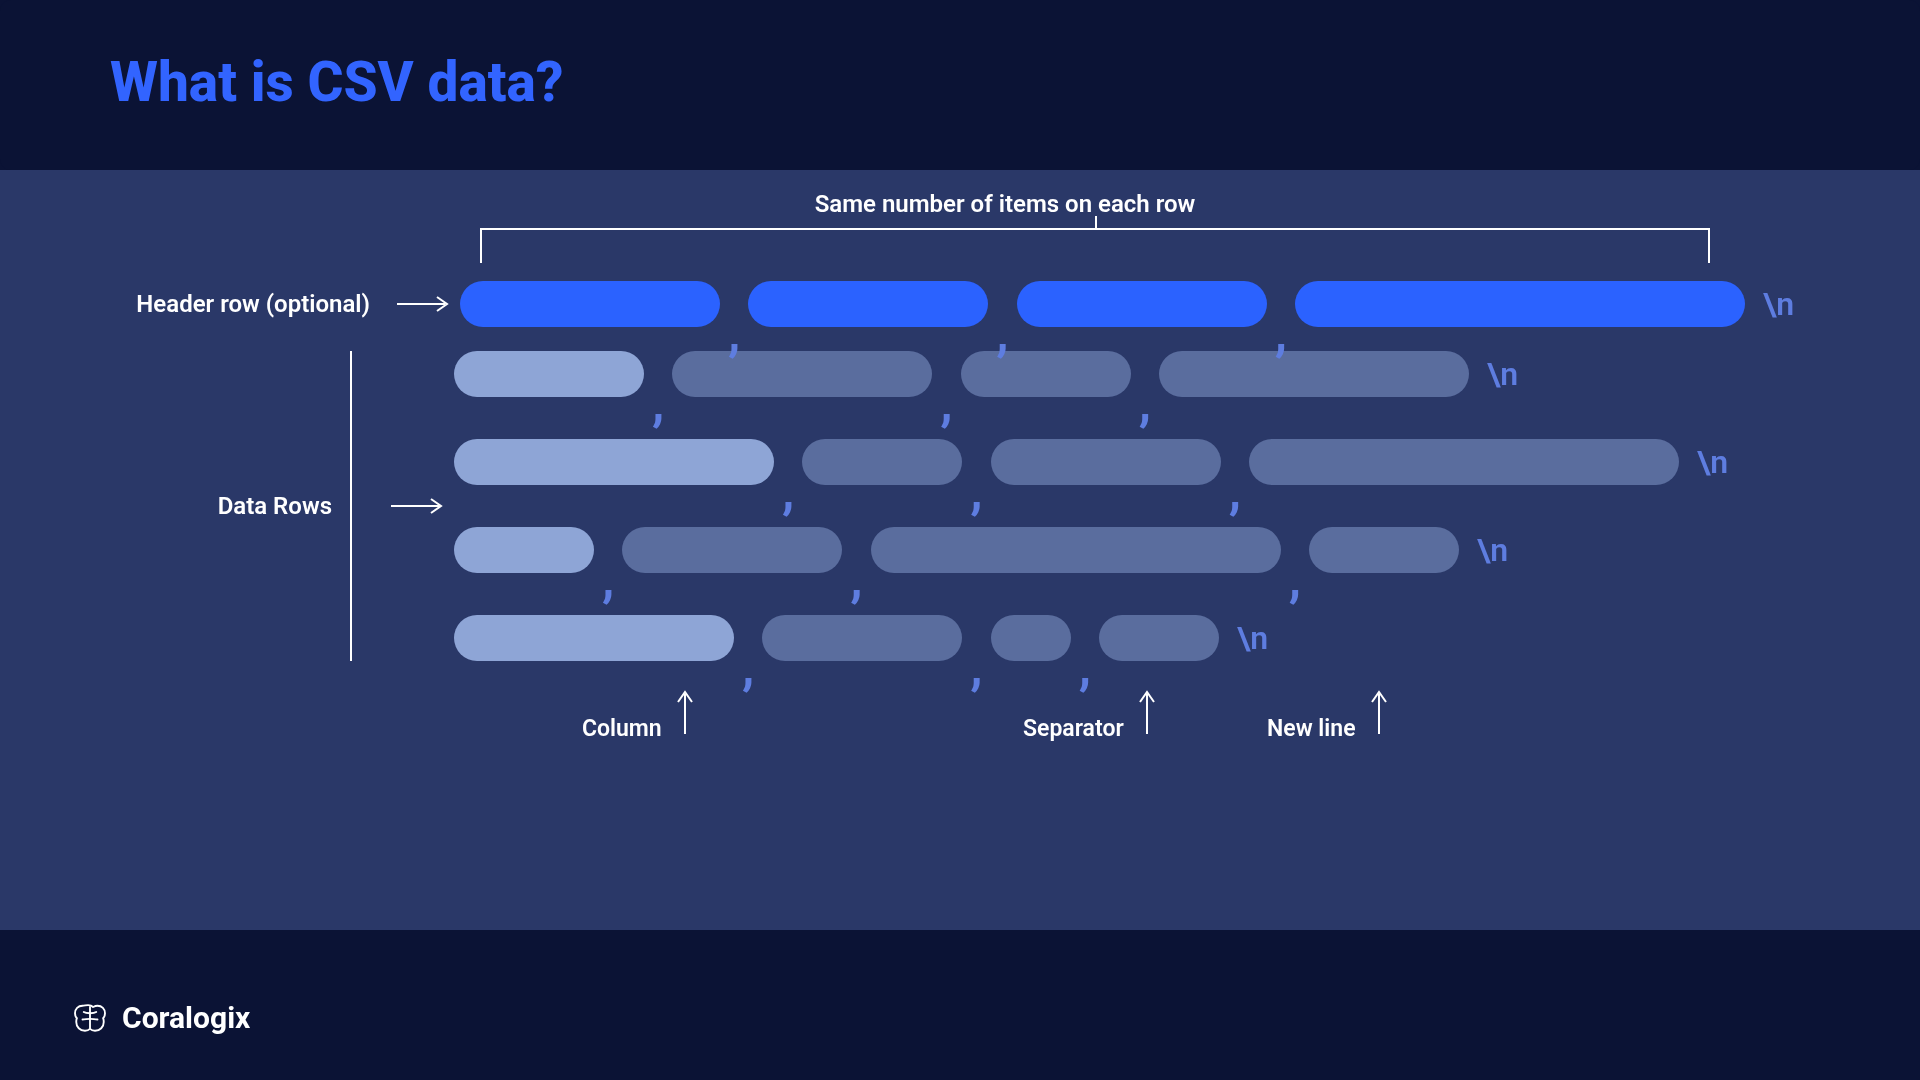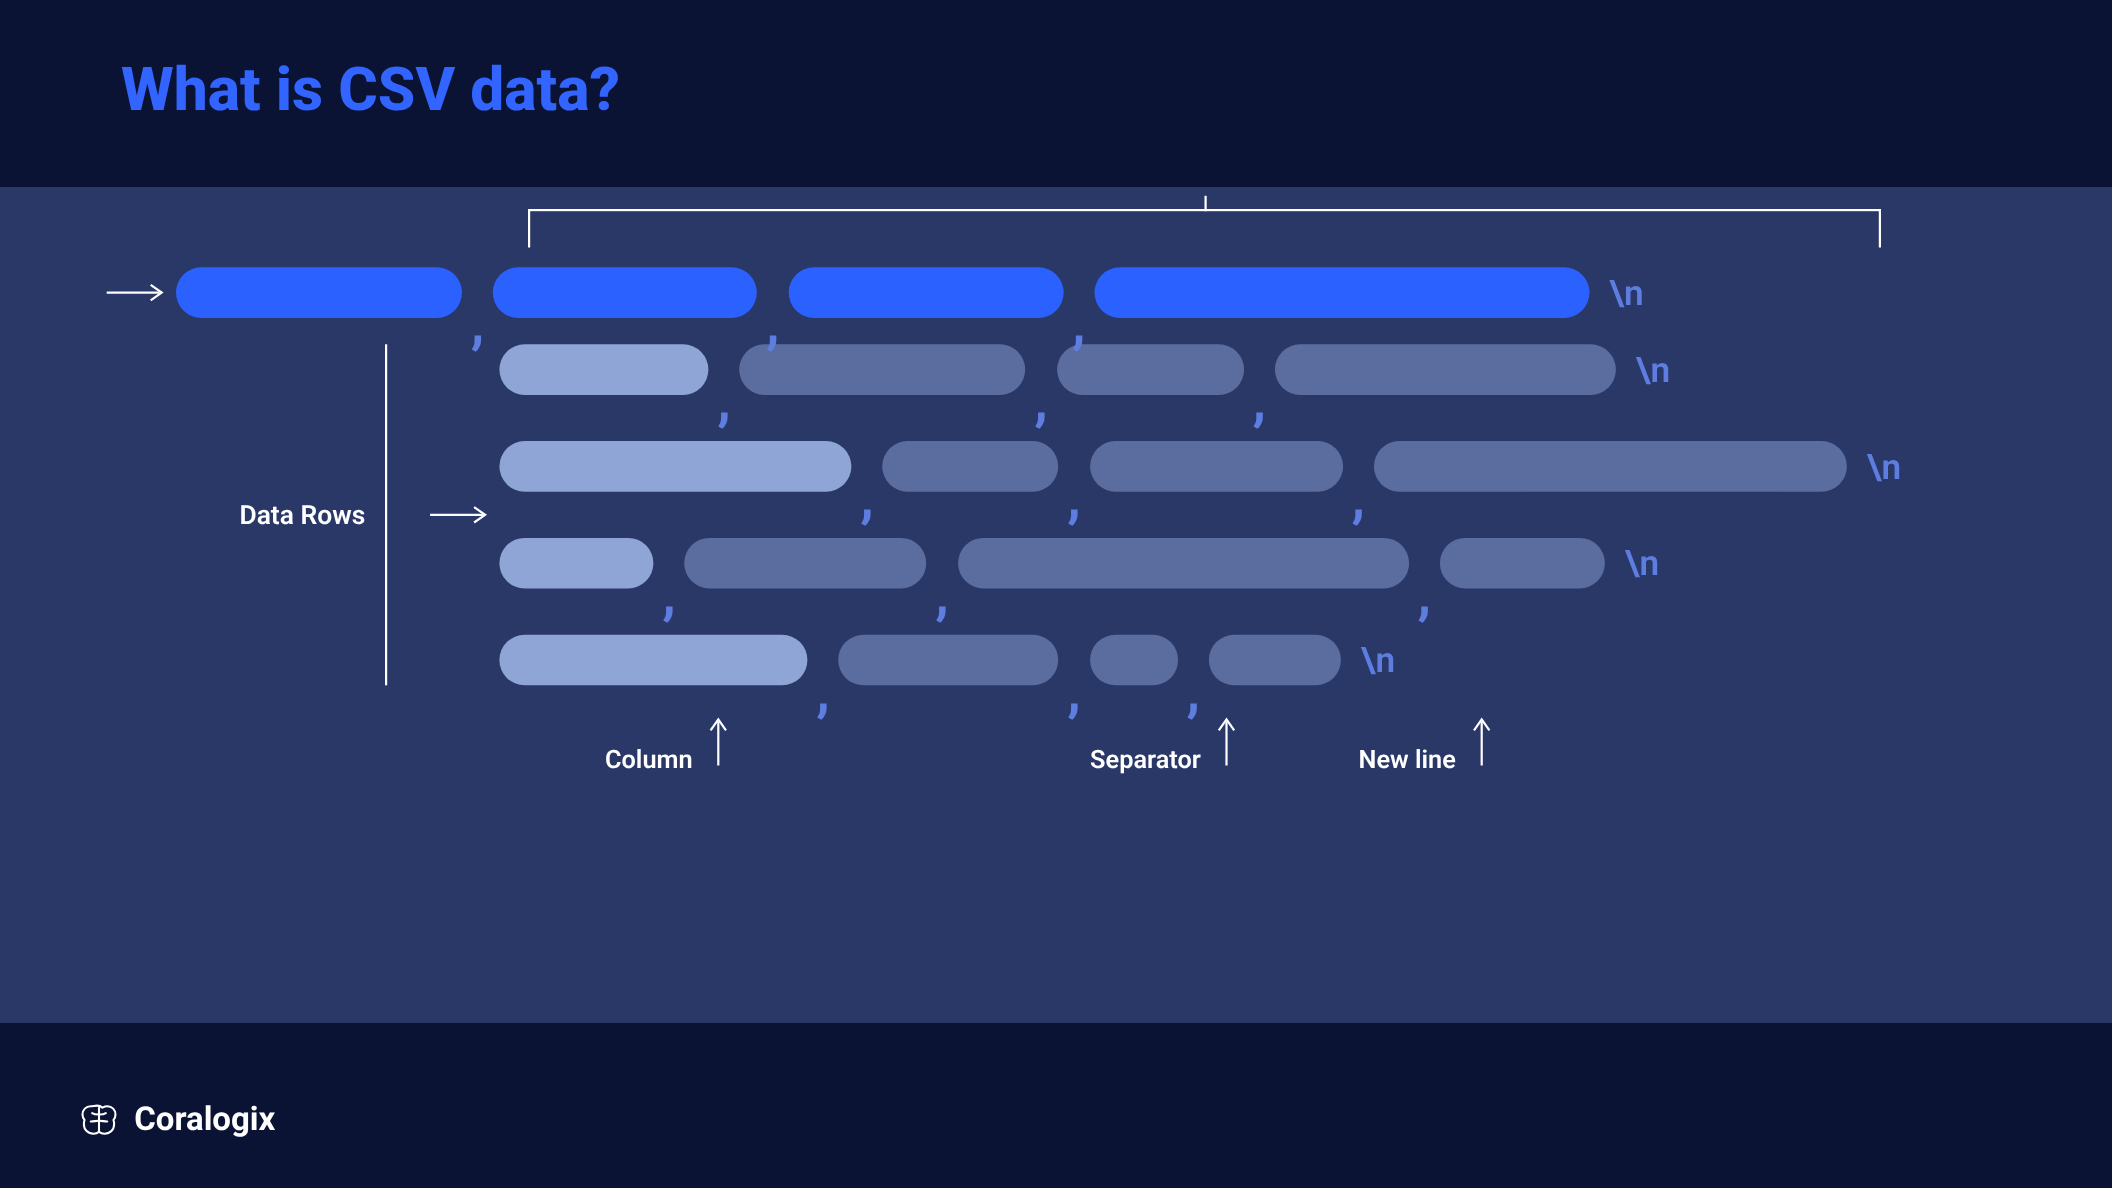--- a/index.html
+++ b/index.html
@@ -173,39 +173,42 @@
     height: 95px;
   }
   .callout {
     position: absolute;
     top: 0;
     display: flex;
     flex-direction: column;
     align-items: flex-start;
     font-size: 23px;
     font-weight: 600;
+    margin-left: 32px;
   }
   .callout .arrow-up { margin-bottom: 6px; }
   .callout-row { display: flex; align-items: flex-end; gap: 14px; }
 
   
 </style>
 </head>
 <body>
 
 <div class="header-band">
   <h1 class="title">What is CSV data?</h1>
 </div>
 
 <div class="main-band">
   <div class="diagram">
 
+    <div class="top-label">Same number of items on each row</div>
     <div class="bracket-top"></div>
 
     <div class="row-wrap">
+      <div class="left-label">Header row (optional)</div>
       <div class="arrow-right">
         <svg width="60" height="18" viewBox="0 0 60 18">
             <line x1="2" y1="9" x2="50" y2="9" stroke="#fff" stroke-width="2"></line>
             <polyline points="42,2 52,9 42,16" fill="none" stroke="#fff" stroke-width="2"></polyline>
           </svg>
       </div>
       <div class="row-pills" id="header-row">
           <div class="pill blue" style="width: 260px;"></div>
           <div class="sep">,</div>
           <div class="pill blue" style="width: 240px;"></div>

